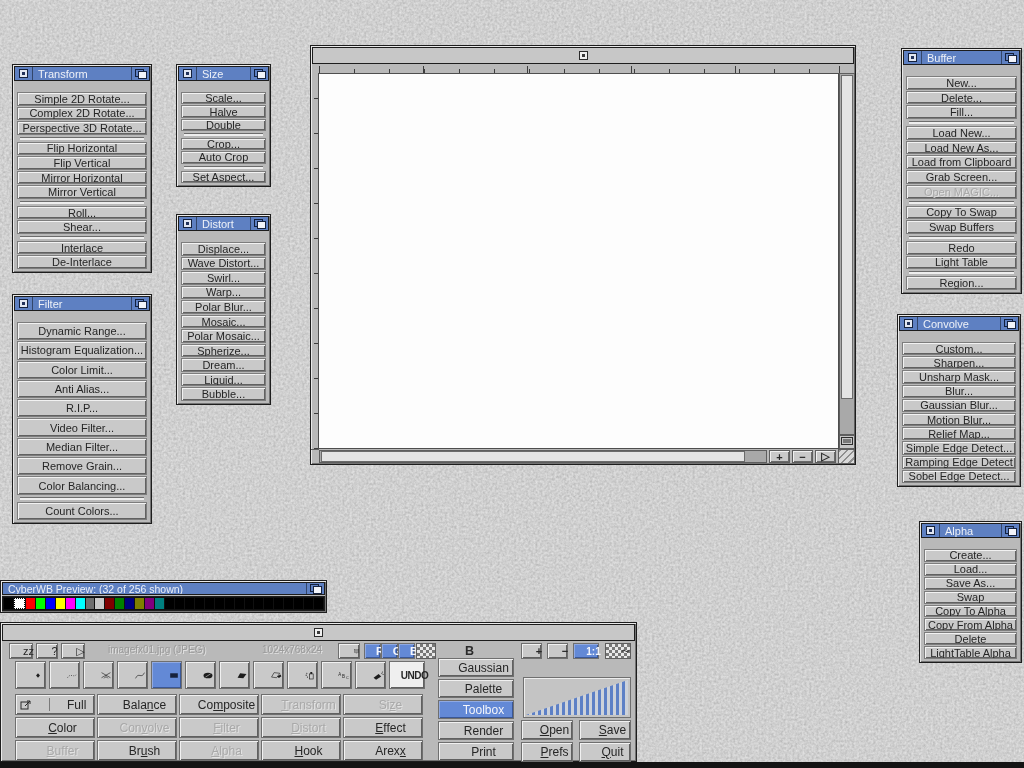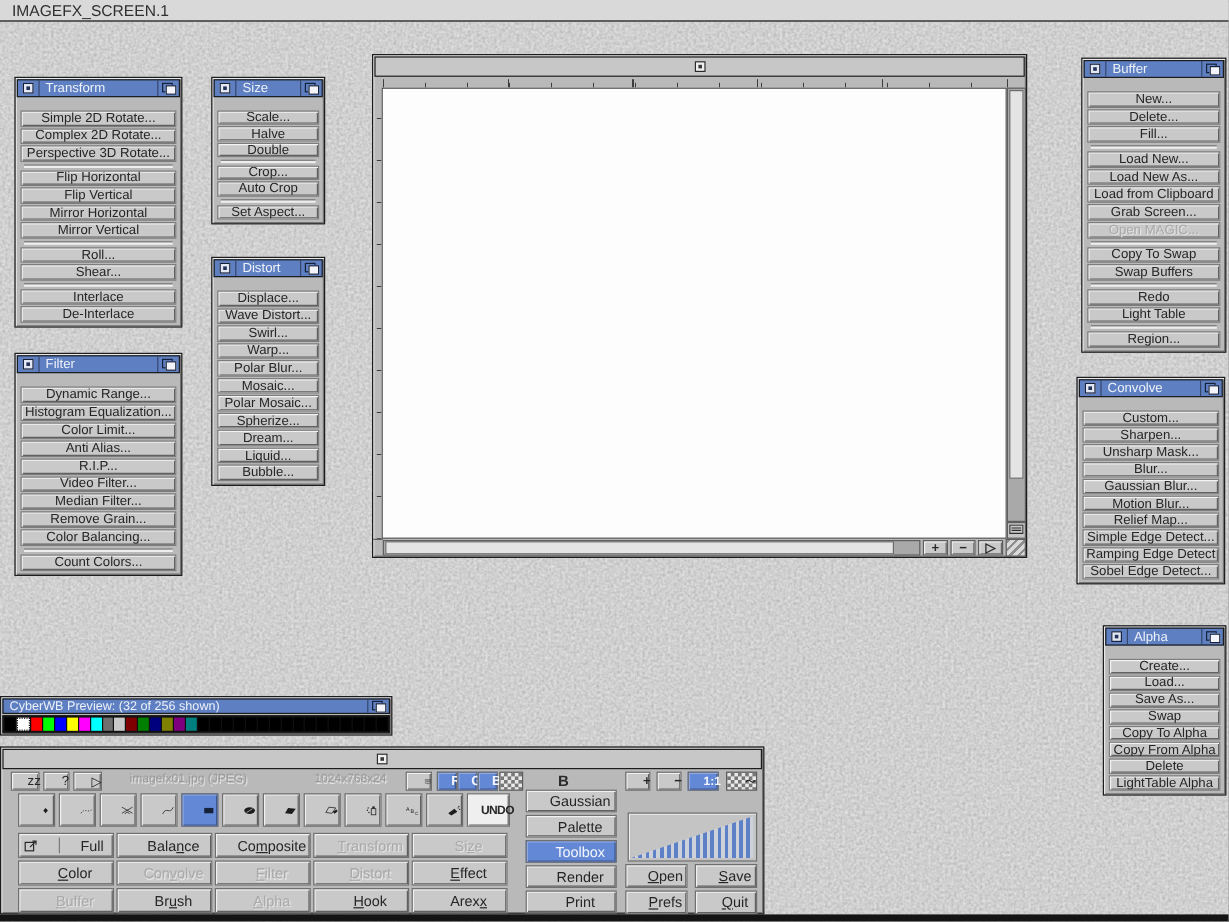--- a/index.html
+++ b/index.html
@@ -119,23 +119,20 @@
           <feFuncR type="linear" slope="0.5" intercept="0.38"></feFuncR>
           <feFuncG type="linear" slope="0.5" intercept="0.38"></feFuncG>
           <feFuncB type="linear" slope="0.5" intercept="0.38"></feFuncB>
           <feFuncA type="linear" slope="0" intercept="1"></feFuncA>
         </feComponentTransfer>
       </filter>
     </defs>
     <rect width="1024" height="768" filter="url(#stone)"></rect>
   </svg>
 
-  <div class="screenbar">
-    <span>IMAGEFX_SCREEN.1</span>
-  </div>
 
   <div class="win" style="left:12px;top:64px;width:140px;height:209px">
     <div class="tb blue">
       <span class="gadget">
           <span class="closebox"></span>
         </span>
       <span class="gsep"></span>
       <span class="ttext">Transform</span>
       <span class="gsep"></span>
       <span class="gadget">
@@ -204,21 +201,21 @@
       <div class="pbtn">Polar Blur...</div>
       <div class="pbtn">Mosaic...</div>
       <div class="pbtn">Polar Mosaic...</div>
       <div class="pbtn">Spherize...</div>
       <div class="pbtn">Dream...</div>
       <div class="pbtn">Liquid...</div>
       <div class="pbtn">Bubble...</div>
     </div>
   </div>
 
-  <div class="win" style="left:12px;top:294px;width:140px;height:186px">
+  <div class="win" style="left:12px;top:294px;width:140px;height:230px">
     <div class="tb blue">
       <span class="gadget">
           <span class="closebox"></span>
         </span>
       <span class="gsep"></span>
       <span class="ttext">Filter</span>
       <span class="gsep"></span>
       <span class="gadget">
           <span class="depth"></span>
         </span>

